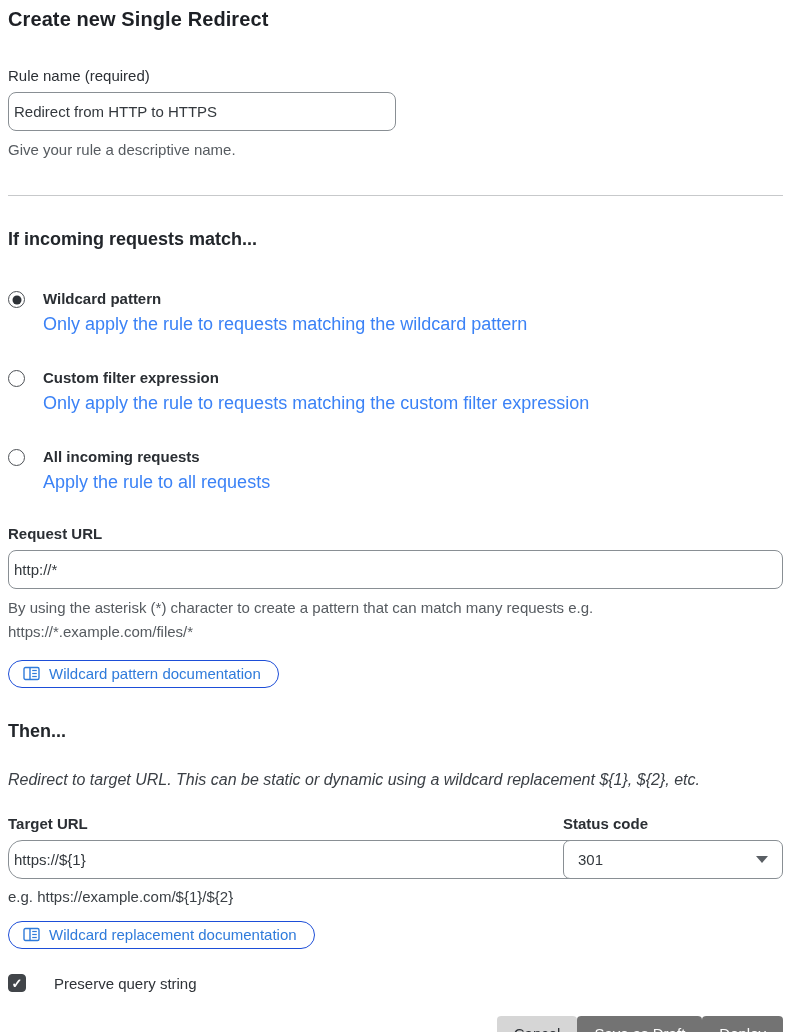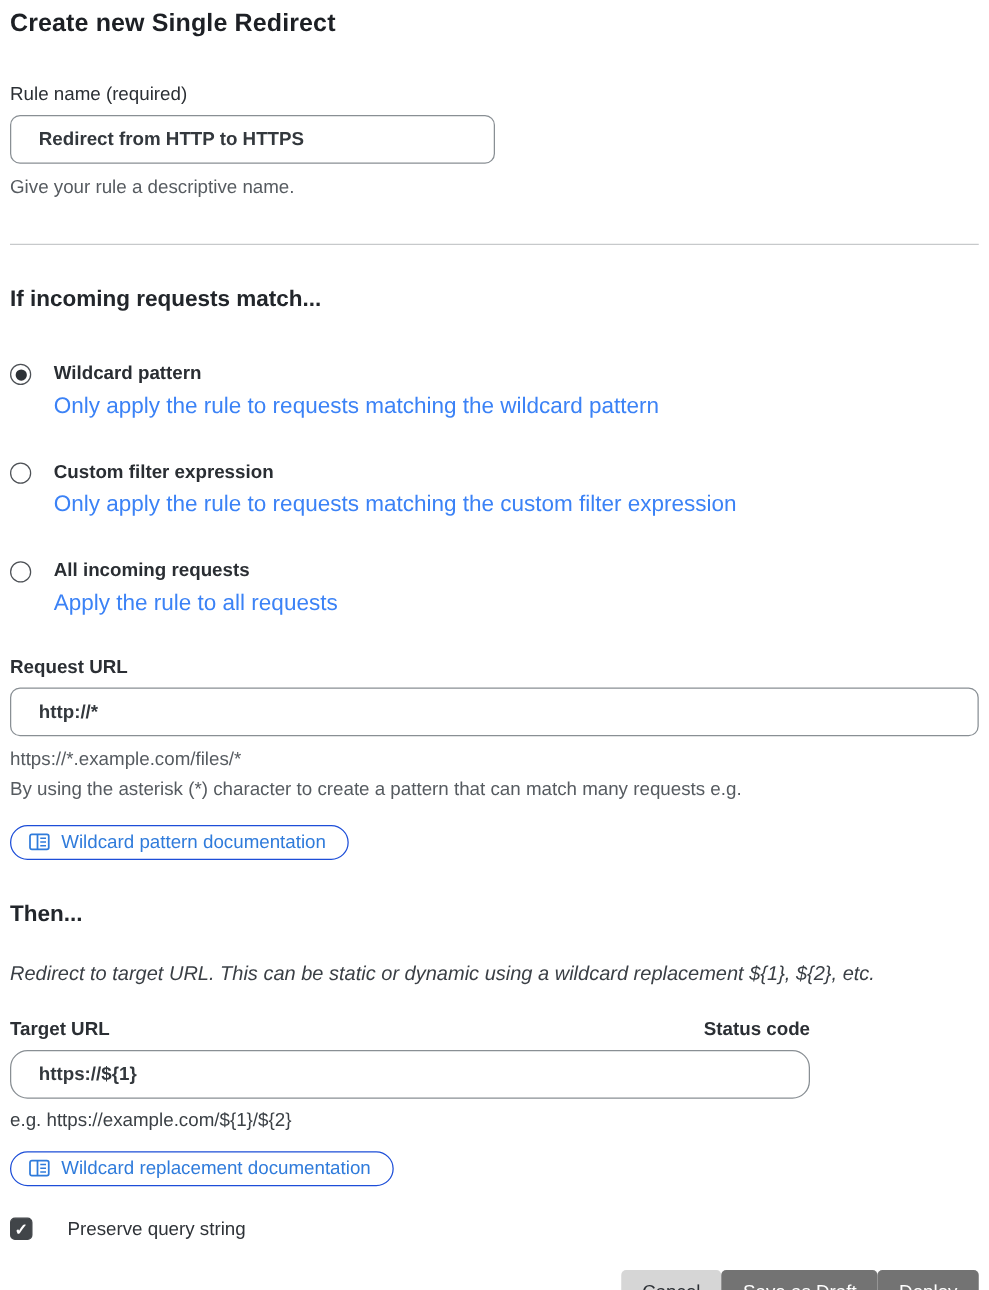--- a/index.html
+++ b/index.html
@@ -12,28 +12,27 @@
     overflow: hidden;
   }
   .page-title { font-size: 20px; font-weight: 700; color: #1d2025; letter-spacing: .1px; }
 
   .field-label { font-size: 15px; color: #2b2f34; margin-top: 36px; }
   .text-input {
     margin-top: 8px;
     height: 39px;
     border: 1px solid #898f94;
     border-radius: 8px;
-    padding: 0 22px;
+    padding: 0 5px;
     font-size: 15px;
     font-family: "Liberation Sans", sans-serif;
     color: #33383d;
     background: #fff;
     outline: none;
     display: block;
-    font-weight: bold;
   }
   .input-rule-name { width: 388px; }
   .help-text { font-size: 15px; color: #565b60; margin-top: 7px; line-height: 24px; }
 
   .divider { border: none; border-top: 1px solid #c7c9cb; margin-top: 33px; }
 
   .section-heading { font-size: 18px; font-weight: 700; color: #22262b; margin-top: 33px; }
 
   .radio-group { margin-top: 38px; }
   .radio-item { display: flex; gap: 18px; margin-bottom: 33px; cursor: pointer; }
@@ -161,22 +160,22 @@
     <div>
       <div class="radio-title">All incoming requests</div>
       <div class="radio-desc">Apply the rule to all requests</div>
     </div>
   </div>
 </div>
 
 <div class="full-label">Request URL</div>
 <input class="text-input input-request-url" type="text" value="http://*" style="">
 <div class="help-text">
+  <div>By using the asterisk (*) character to create a pattern that can match many requests e.g.</div>
   <div>https://*.example.com/files/*</div>
-  <div>By using the asterisk (*) character to create a pattern that can match many requests e.g.</div>
 </div>
 
 <button class="doc-btn">
   <span class="book-icon">
     <svg width="17" height="15" viewBox="0 0 17 15" fill="none">
       <rect x="1" y="1.5" width="15" height="12" rx="1.5" stroke="#2f7bdb" stroke-width="1.4"></rect>
       <line x1="7" y1="1.5" x2="7" y2="13.5" stroke="#2f7bdb" stroke-width="1.4"></line>
       <line x1="9.2" y1="4.5" x2="13.8" y2="4.5" stroke="#2f7bdb" stroke-width="1.2"></line>
       <line x1="9.2" y1="7.5" x2="13.8" y2="7.5" stroke="#2f7bdb" stroke-width="1.2"></line>
       <line x1="9.2" y1="10.5" x2="13.8" y2="10.5" stroke="#2f7bdb" stroke-width="1.2"></line>
@@ -190,20 +189,24 @@
 <p class="then-desc">Redirect to target URL. This can be static or dynamic using a wildcard replacement ${1}, ${2}, etc.</p>
 
 <div class="target-row">
   <div class="target-col">
     <div class="col-label">Target URL</div>
     <input class="text-input input-target-url" type="text" value="https://${1}" style="">
     <div class="eg-text">e.g. https://example.com/${1}/${2}</div>
   </div>
   <div class="status-col">
     <div class="col-label">Status code</div>
+    <div class="select-box">
+      <span>301</span>
+      <span class="caret-down"></span>
+    </div>
   </div>
 </div>
 
 <button class="doc-btn">
   <span class="book-icon">
     <svg width="17" height="15" viewBox="0 0 17 15" fill="none">
       <rect x="1" y="1.5" width="15" height="12" rx="1.5" stroke="#2f7bdb" stroke-width="1.4"></rect>
       <line x1="7" y1="1.5" x2="7" y2="13.5" stroke="#2f7bdb" stroke-width="1.4"></line>
       <line x1="9.2" y1="4.5" x2="13.8" y2="4.5" stroke="#2f7bdb" stroke-width="1.2"></line>
       <line x1="9.2" y1="7.5" x2="13.8" y2="7.5" stroke="#2f7bdb" stroke-width="1.2"></line>

